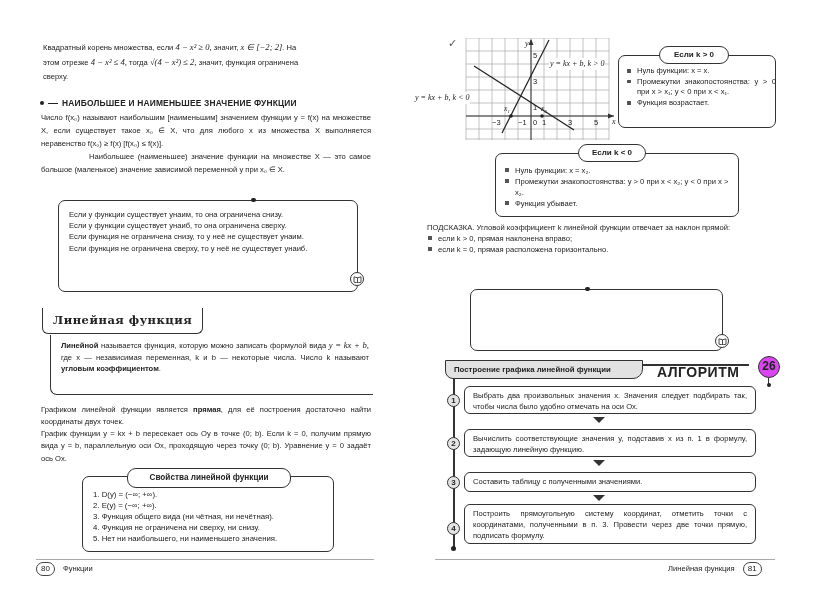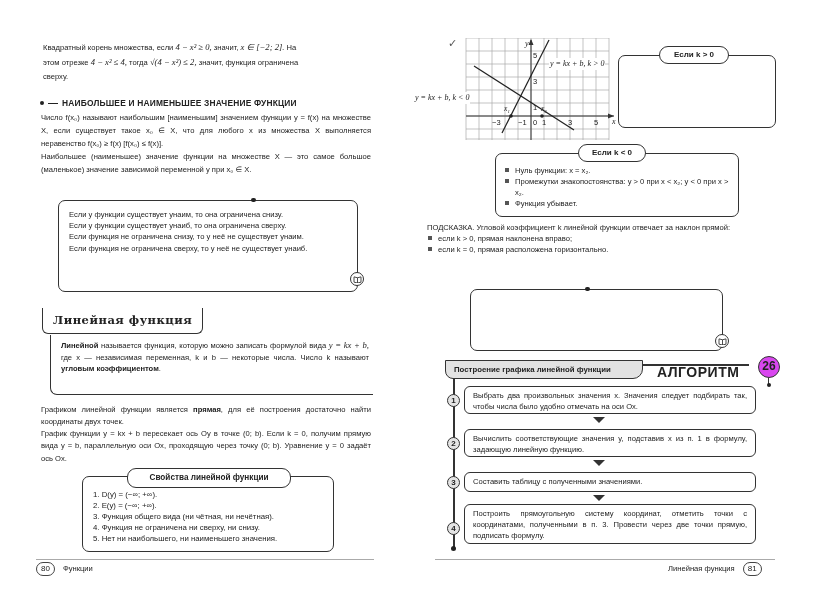--- a/index.html
+++ b/index.html
@@ -47,21 +47,21 @@
   </div>
 
   <div class="abs sec-heading" style="left:40px; top:97px;">
     <span class="dot"></span>
       <span class="dash"></span>
     <span>НАИБОЛЬШЕЕ И НАИМЕНЬШЕЕ ЗНАЧЕНИЕ ФУНКЦИИ</span>
   </div>
 
   <div class="abs p" style="left:41px; top:111px; width:330px; line-height:1.72;">
     <span>Число f(x₀) называют наибольшим [наименьшим] значением функции y = f(x) на множестве X, если существует такое x₀ ∈ X, что для любого x из множества X выполняется неравенство f(x₀) ≥ f(x) [f(x₀) ≤ f(x)].</span><br>
-    <span style="line-height:1.5;">Наибольшее (наименьшее) значение функции на множестве X — это самое большое (маленькое) значение зависимой переменной y при x₀ ∈ X.</span>
+    <span style="line-height:1.5;margin-left:48px;">Наибольшее (наименьшее) значение функции на множестве X — это самое большое (маленькое) значение зависимой переменной y при x₀ ∈ X.</span>
   </div>
 
   <div class="abs note-box" style="left:58px; top:200px; width:300px; height:92px;">
     <div class="top-line" style="width:130px;"></div>
     <div class="top-dot" style="left:192px;"></div>
     <div style="line-height:1.48; font-size:7.6px; text-align:justify; width:270px; margin-top:2px;">
       <div>Если у функции существует yнаим, то она ограничена снизу.</div>
       <div>Если у функции существует yнаиб, то она ограничена сверху.</div>
       <div>Если функция не ограничена снизу, то у неё не существует yнаим.</div>
       <div>Если функция не ограничена сверху, то у неё не существует yнаиб.</div>
@@ -154,20 +154,25 @@
     <span class="abs" style="left:124px; top:80px; font-size:7.5px;">3</span>
     <span class="abs" style="left:150px; top:80px; font-size:7.5px;">5</span>
     <span class="abs it" style="left:60px; top:66px; font-size:7.5px;">x₁</span>
     <span class="abs it" style="left:97px; top:66px; font-size:7.5px;">x₂</span>
     <span class="abs it" style="left:105px; top:20px; font-size:8px; background:#fff; padding:0 1px; white-space:nowrap;">y = kx + b,  k &gt; 0</span>
     <span class="abs it" style="left:-30px; top:54px; font-size:8px; background:#fff; padding:0 1px; white-space:nowrap;">y = kx + b,  k &lt; 0</span>
   </div>
 
   <div class="abs props-box" style="left:208px; top:55px; width:158px; height:73px;">
     <div class="pill abs" style="left:40px; top:-10px; width:70px; padding:2px 0;">Если  k &gt; 0</div>
+    <ul class="bullets" style="position:absolute; left:7px; top:10px; width:150px; line-height:1.4;">
+      <li>Нуль функции:  x = x.</li>
+      <li style="text-align:justify;">Промежутки знакопостоянства: y &gt; 0  при  x &gt; x₁;  y &lt; 0  при  x &lt; x₁.</li>
+      <li>Функция возрастает.</li>
+    </ul>
   </div>
 
   <div class="abs props-box" style="left:85px; top:153px; width:244px; height:64px;">
     <div class="pill abs" style="left:82px; top:-10px; width:68px; padding:2px 0;">Если  k &lt; 0</div>
     <ul class="bullets" style="position:absolute; left:8px; top:11px; width:228px; line-height:1.45;">
       <li>Нуль функции:  x = x₂.</li>
       <li>Промежутки знакопостоянства:  y &gt; 0  при  x &lt; x₂;  y &lt; 0  при  x &gt; x₂.</li>
       <li>Функция убывает.</li>
     </ul>
   </div>

